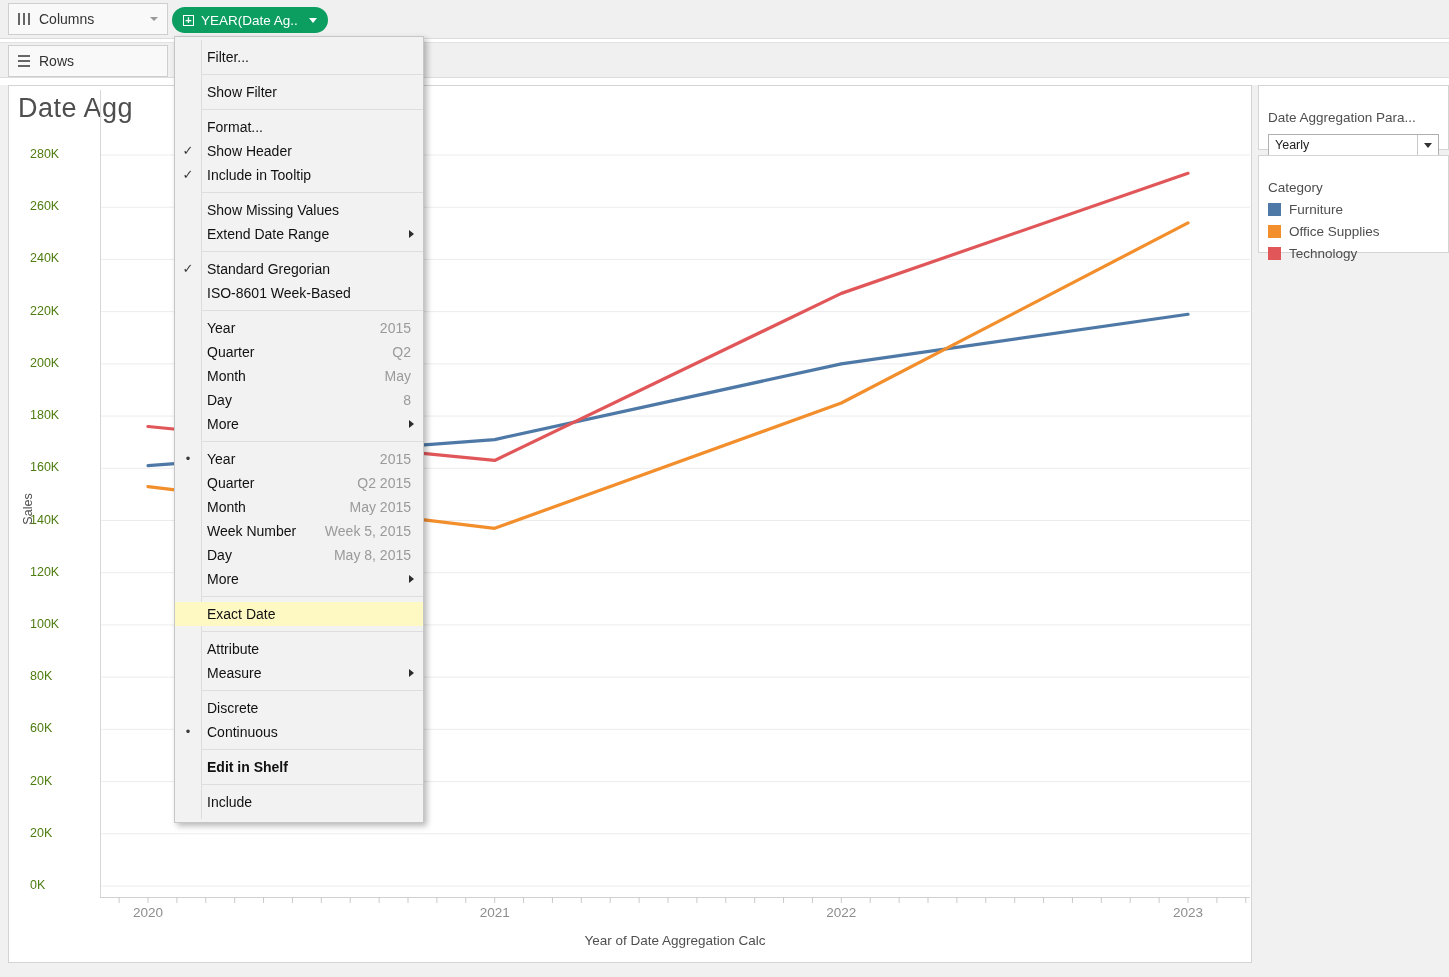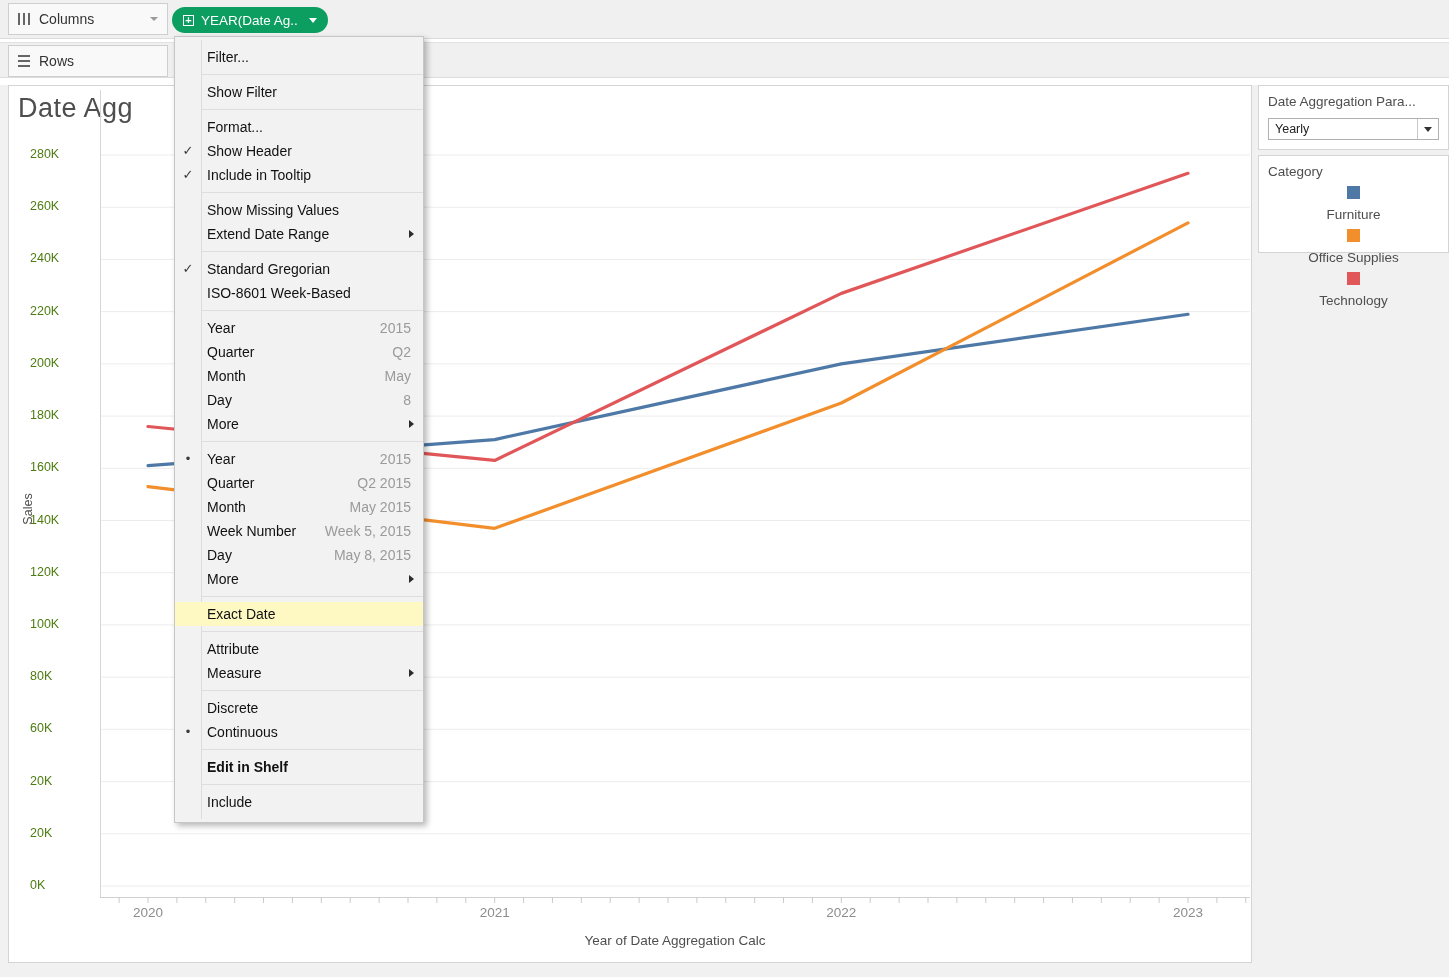--- a/index.html
+++ b/index.html
@@ -37,28 +37,28 @@
   .menu-gutter{position:absolute;left:26px;top:3px;bottom:3px;width:1px;background:#dcdcdc;}
   .menu-row{position:relative;height:24px;line-height:24px;padding-left:32px;padding-right:12px;font-size:14px;color:#111;white-space:nowrap;}
   .menu-row.hl{background:#fef9c3;}
   .menu-row.bold{font-weight:bold;}
   .menu-mark{position:absolute;left:0;top:0;width:26px;text-align:center;color:#3a3a3a;font-size:13px;}
   .menu-value{float:right;color:#9a9a9a;}
   .menu-arrow{position:absolute;right:9px;top:8px;width:0;height:0;border-top:4px solid transparent;border-bottom:4px solid transparent;border-left:5px solid #2b2b2b;}
   .menu-sep{height:1px;background:#dedede;margin:5px 0 5px 27px;}
 
   
-  .card{position:absolute;background:#fff;border:1px solid #d4d4d4;box-sizing:border-box;padding:8px 9px;}
+  .card{position:absolute;background:#fff;border:1px solid #d4d4d4;box-sizing:border-box;padding:24px 9px;}
   #param-card{left:1258px;top:85px;width:191px;height:65px;}
   .card-title{font-size:13.5px;color:#4e4e4e;white-space:nowrap;overflow:hidden;}
   .param-select{margin-top:9px;height:22px;border:1px solid #b0b0b0;background:#fff;display:flex;align-items:center;padding:0 6px;font-size:12.5px;color:#222;position:relative;box-sizing:border-box;}
   .sel-btn{position:absolute;right:0;top:0;bottom:0;width:20px;border-left:1px solid #c9c9c9;display:flex;align-items:center;justify-content:center;background:#fff;}
   .sel-caret{width:0;height:0;border-left:4px solid transparent;border-right:4px solid transparent;border-top:5px solid #333;}
   #legend-card{left:1258px;top:155px;width:191px;height:98px;}
-  .legend-item{display:flex;align-items:center;gap:8px;margin-top:7px;font-size:13.5px;color:#4e4e4e;flex-direction:column;}
+  .legend-item{display:flex;align-items:center;gap:8px;margin-top:7px;font-size:13.5px;color:#4e4e4e;}
   .legend-swatch{width:13px;height:13px;flex:0 0 13px;}
 </style>
 </head>
 <body>
 
 <div class="app">
   <div class="shelf-backdrop"></div>
 
   <div class="shelf-strip" id="strip1"></div>
   <div class="shelf-strip" id="strip2"></div>

